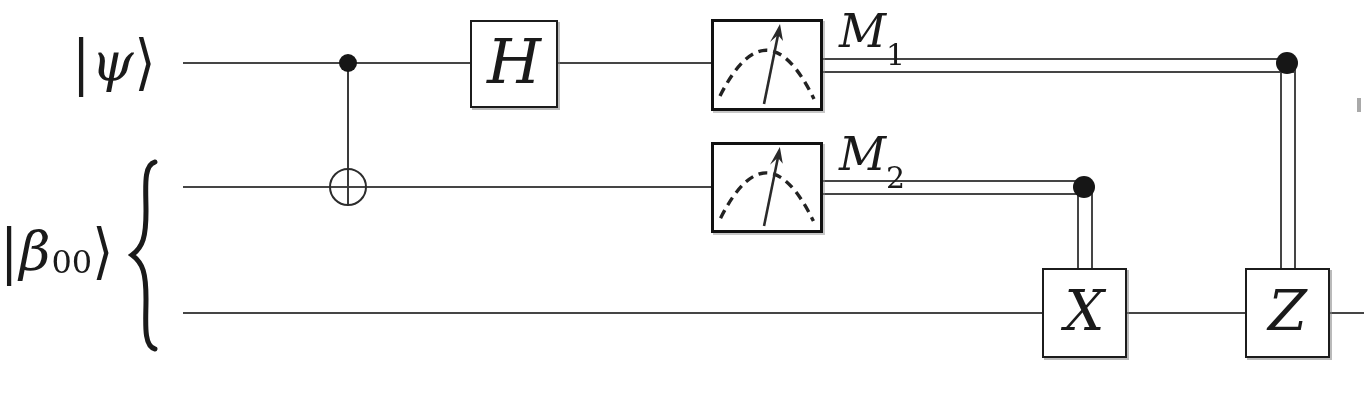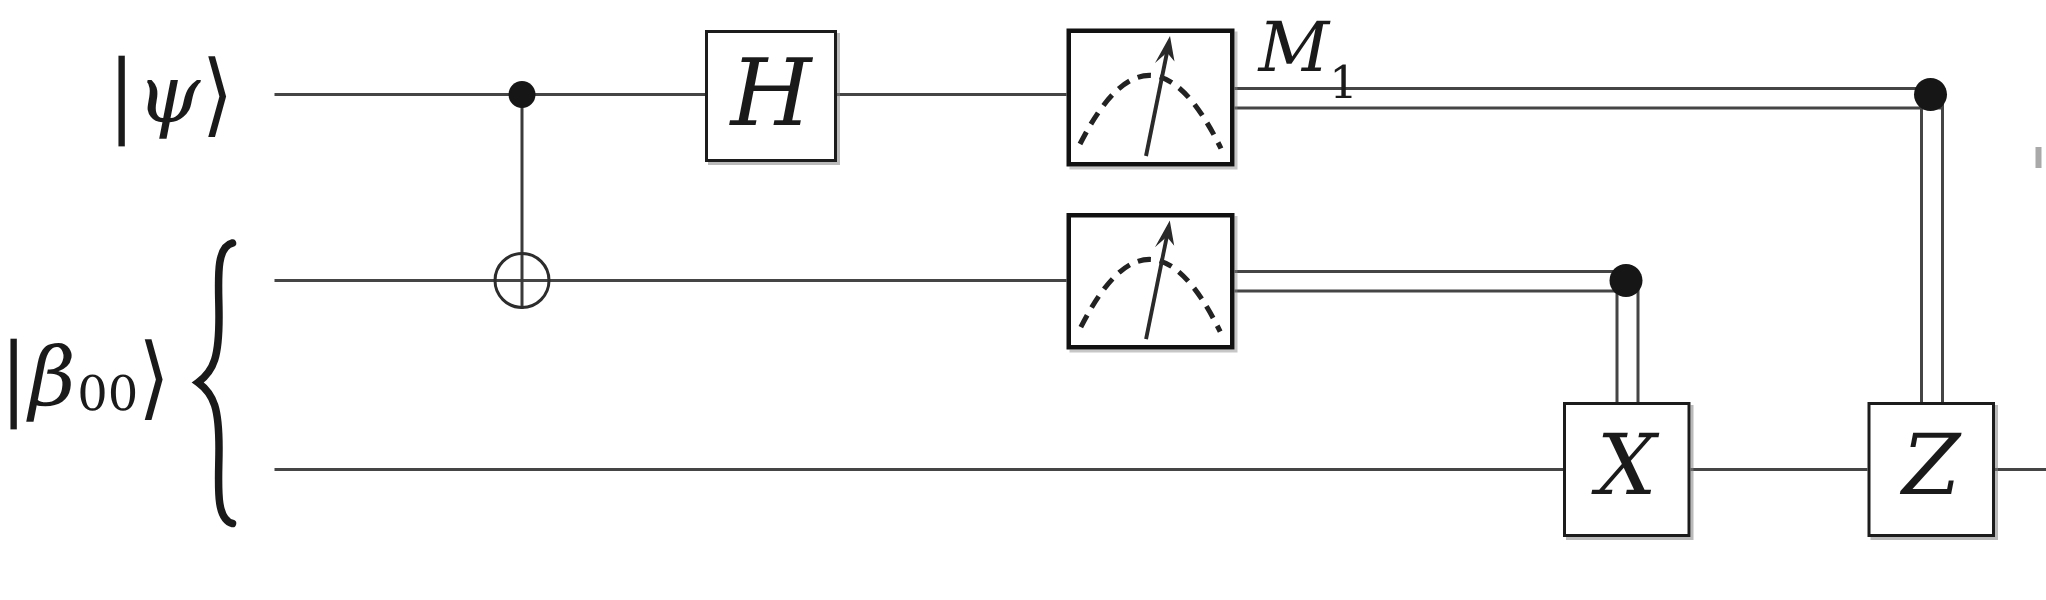--- a/index.html
+++ b/index.html
@@ -92,20 +92,23 @@
     <svg width="106" height="85" viewBox="0 0 106 86">
       <path d="M6 74 Q53 -19 100 77" fill="none" stroke="#222222" stroke-width="3.4" stroke-dasharray="9 6"></path>
       <path d="M50 82 L65 8" fill="none" stroke="#2a2a2a" stroke-width="2.6"></path>
       <path d="M66 2 L56 20 L64 13 L69 19 Z" fill="#2a2a2a"></path>
     </svg>
   </div>
 
   <div class="mlabel" style="left:839px;top:8px;">
     <span>M</span><sub>1</sub>
   </div>
+  <div class="mlabel" style="left:839px;top:131px;">
+    <span>M</span><sub>2</sub>
+  </div>
 
   <div class="gatebox" style="left:1042px;top:268px;width:85px;height:90px;">
     <span class="gate-letter" style="font-size:56px;">X</span>
   </div>
 
   <div class="gatebox" style="left:1245px;top:268px;width:85px;height:90px;">
     <span class="gate-letter" style="font-size:56px;">Z</span>
   </div>
 
   <div class="artifact" style="left:1357px;top:98px;width:4px;height:14px;"></div>

